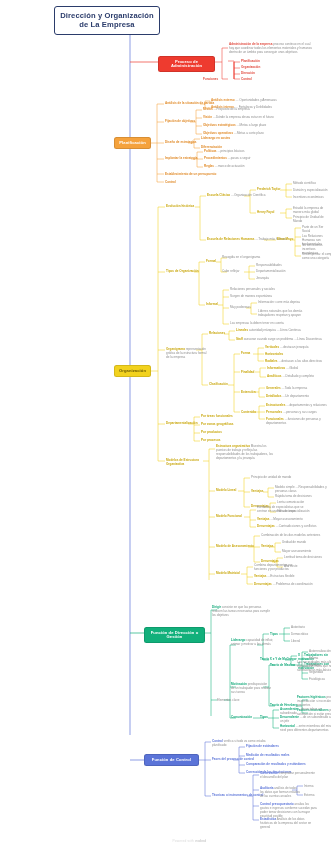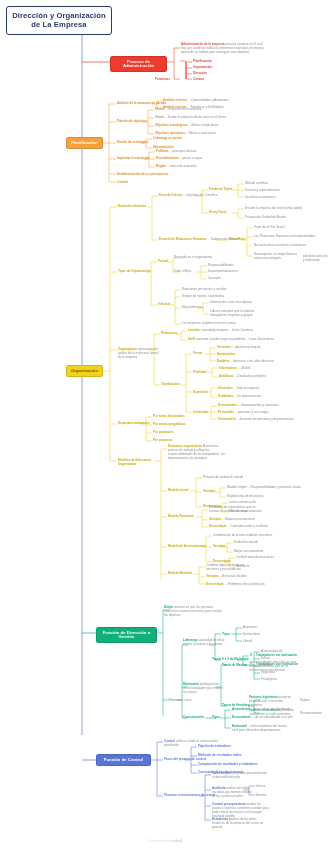--- a/index.html
+++ b/index.html
@@ -1,21 +1,21 @@
 <!DOCTYPE html>
 <html><head>
 <meta charset="utf-8">
 <style>
   html,body{margin:0;padding:0;background:#ffffff;}
   body{
     width:331px;height:848px;overflow:hidden;position:relative;
     font-family:"Liberation Sans","DejaVu Sans",sans-serif;
     color:#4a4a4a;-webkit-font-smoothing:none;
   }
-  #canvas{position:absolute;inset:0;}
+  #canvas{position:absolute;inset:0;margin-left:48px;}
   svg.links{position:absolute;left:0;top:0;width:331px;height:848px;pointer-events:none;}
 
   
   .node{position:absolute;box-sizing:border-box;line-height:1.12;}
   .root{
     border:1.2px solid #2b3c6b;border-radius:3px;background:#ffffff;
     color:#2b3c6b;font-weight:bold;font-size:7.6px;text-align:center;
     padding:5px 4px;letter-spacing:.1px;
   }
   .lvl1{

